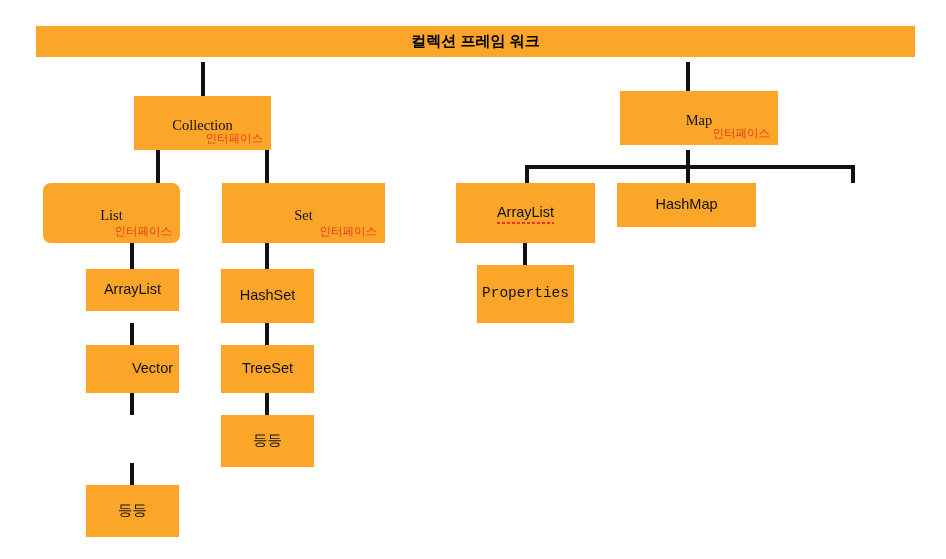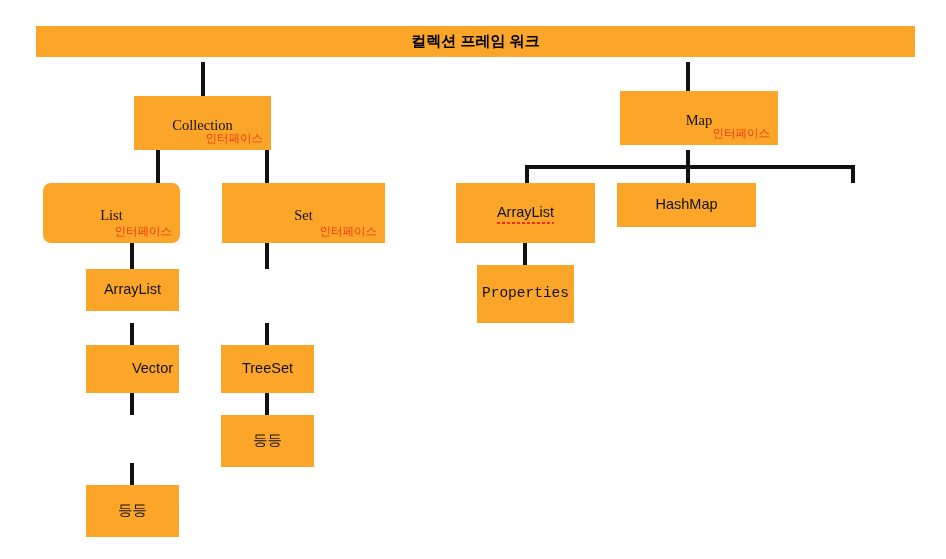--- a/index.html
+++ b/index.html
@@ -167,20 +167,23 @@
 
   <div class="node" style="left:86px; top:345px; width:93px; height:48px;padding-left:40px;">
     <span class="label">Vector</span>
   </div>
 
 
   <div class="node" style="left:86px; top:485px; width:93px; height:52px;">
     <span class="label">등등</span>
   </div>
 
+  <div class="node" style="left:221px; top:269px; width:93px; height:54px;">
+    <span class="label">HashSet</span>
+  </div>
 
   <div class="node" style="left:221px; top:345px; width:93px; height:48px;">
     <span class="label">TreeSet</span>
   </div>
 
   <div class="node" style="left:221px; top:415px; width:93px; height:52px;">
     <span class="label">등등</span>
   </div>
 
 </div>

